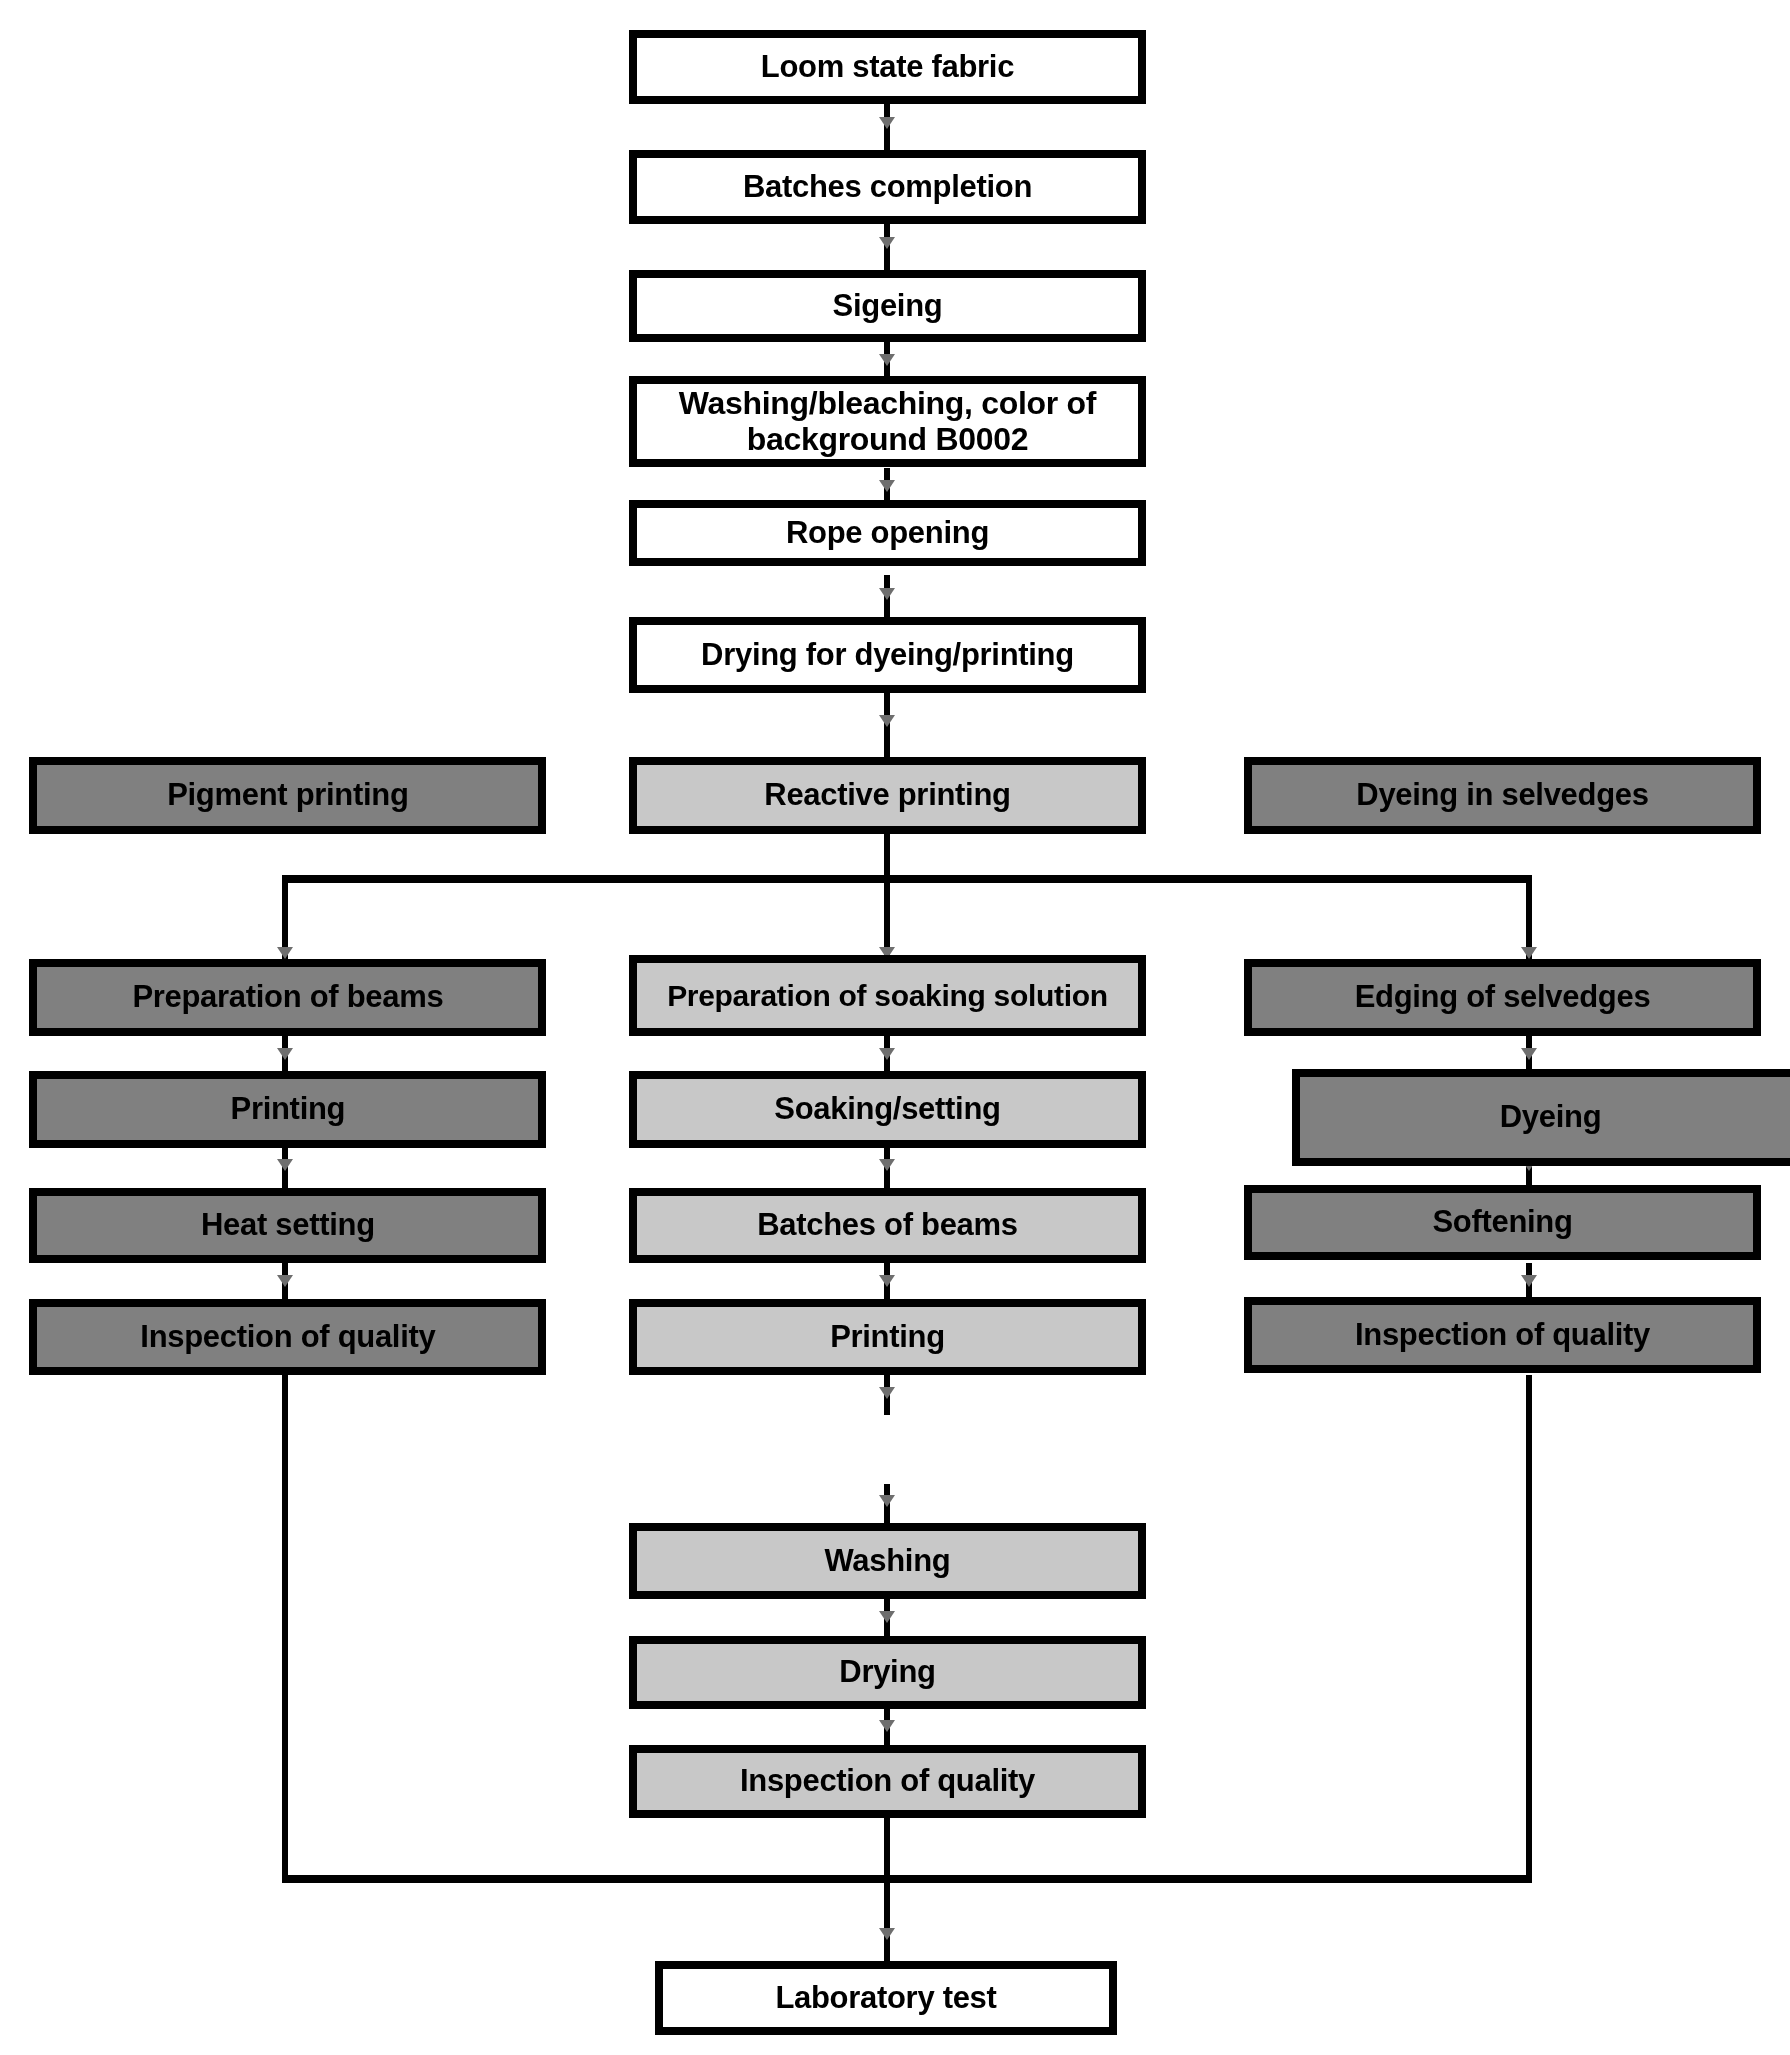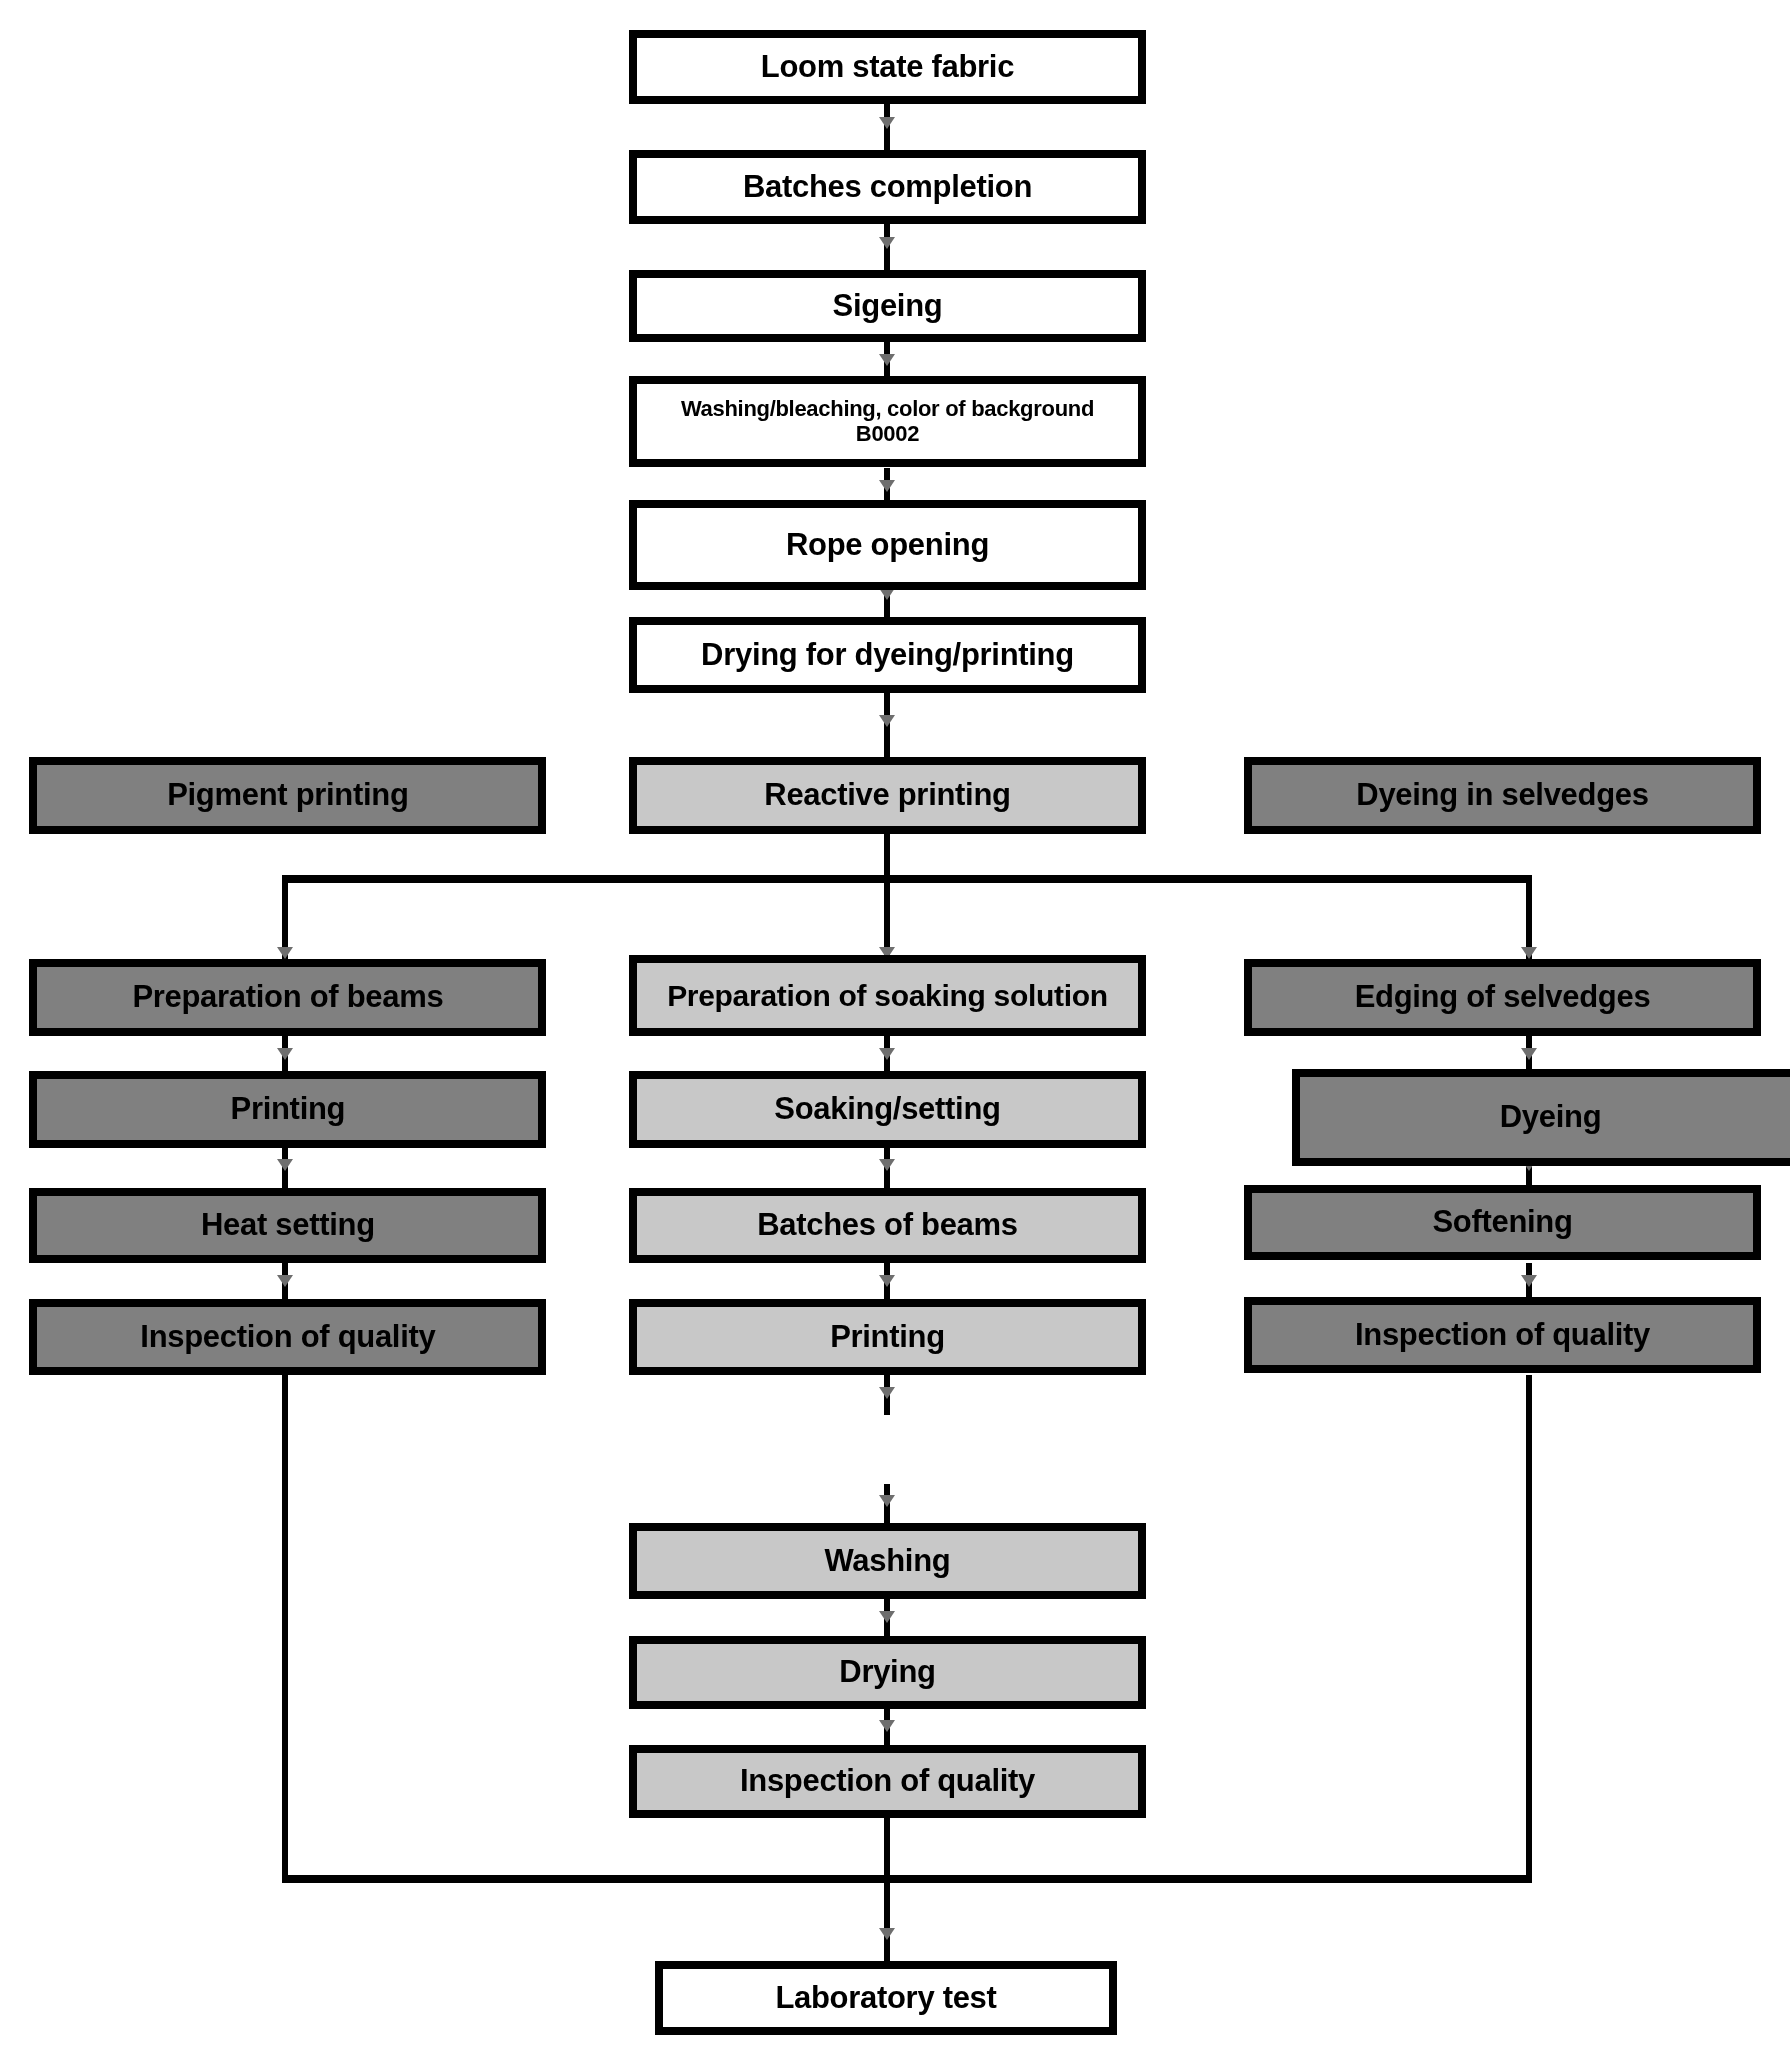--- a/index.html
+++ b/index.html
@@ -134,25 +134,25 @@
   </div>
 
   <div class="node fill-white" style="left:629px; top:150px; width:517px; height:74px;">
     <span class="label">Batches completion</span>
   </div>
 
   <div class="node fill-white" style="left:629px; top:270px; width:517px; height:72px;">
     <span class="label">Sigeing</span>
   </div>
 
-  <div class="node fill-white" style="left:629px; top:376px; width:517px; height:91px; font-size:22px;">
+  <div class="node fill-white" style="left:629px; top:376px; width:517px; height:91px; font-size:32px;">
     <span class="label">Washing/bleaching, color of background B0002</span>
   </div>
 
-  <div class="node fill-white" style="left:629px; top:500px; width:517px; height:90px;align-items:center;">
+  <div class="node fill-white" style="left:629px; top:500px; width:517px; height:66px;align-items:center;">
     <span class="label">Rope opening</span>
   </div>
 
   <div class="node fill-white" style="left:629px; top:617px; width:517px; height:76px;">
     <span class="label">Drying for dyeing/printing</span>
   </div>
 
   <div class="node fill-dark" style="left:29.4px; top:757px; width:517px; height:77px;">
     <span class="label">Pigment printing</span>
   </div>

